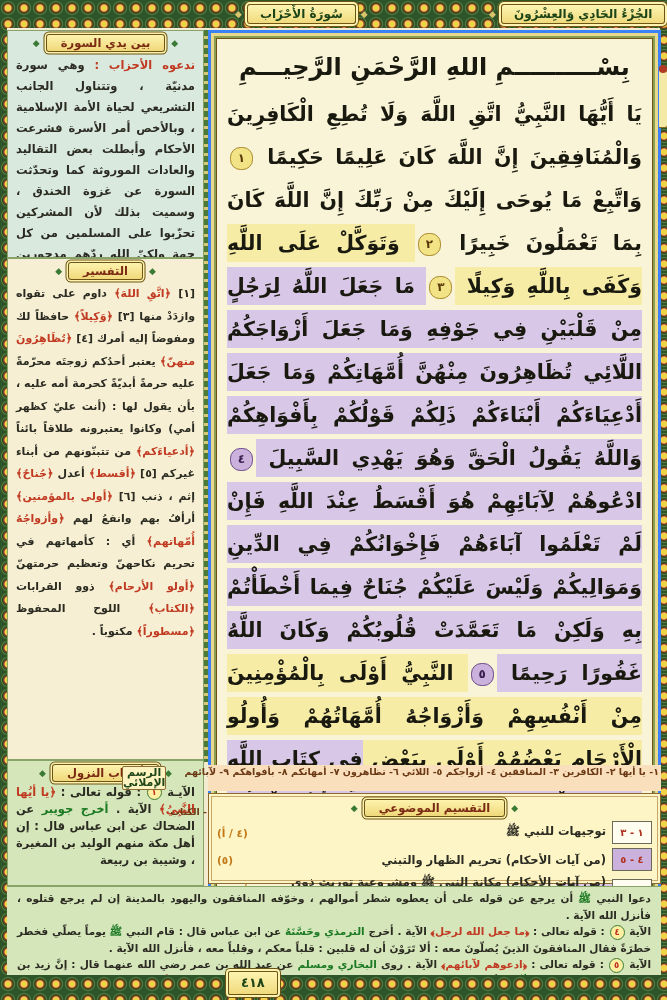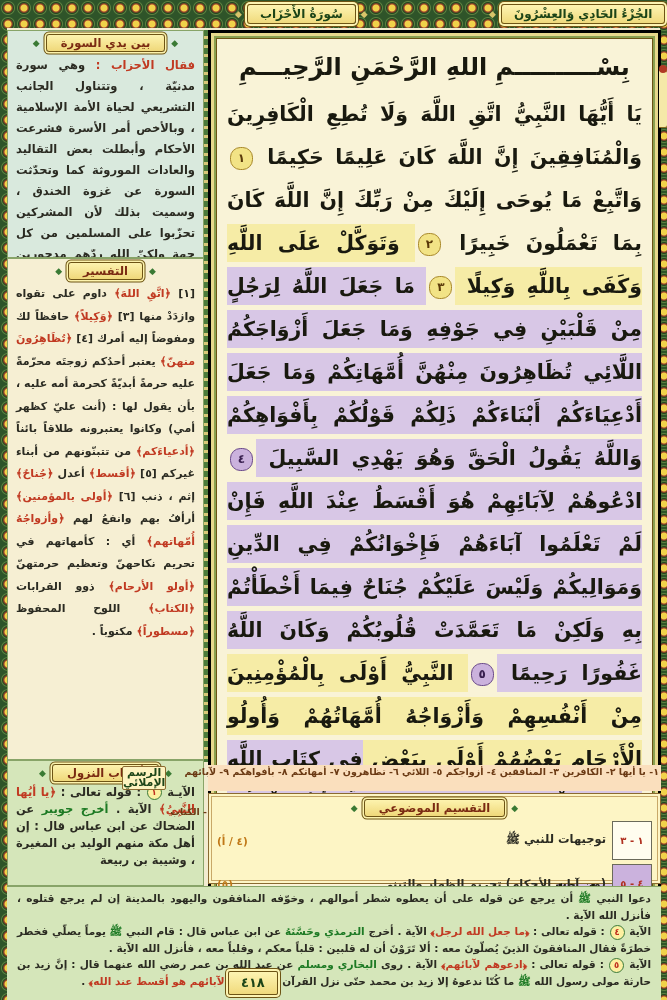--- a/index.html
+++ b/index.html
@@ -65,21 +65,21 @@
   
   .vsep{
     position:absolute;left:204px;top:30px;width:4px;height:732px;
     background:repeating-linear-gradient(180deg,#4a7a3a 0 6px,#d8c878 6px 9px);
   }
 
   
   .quran-frame{
     position:absolute;left:208px;top:30px;width:453px;height:920px;box-sizing:border-box;
     background:#f9f3d7;
-    border:3px solid #000000;
+    border:3px solid #3b82f6;
     box-shadow:inset 0 0 0 3px #e7d88c,inset 0 0 0 5px #8aa050,inset 0 0 0 6px #6d5414;
     padding:10px 16px 6px;
     overflow:hidden;
   }
   .basmala{
     text-align:center;font-size:24px;font-weight:bold;color:#19190f;
     line-height:48px;height:50px;
   }
   .quran-text{
     margin:0;font-size:20.5px;font-weight:bold;color:#19190f;
@@ -123,29 +123,29 @@
     position:absolute;left:208px;top:793px;width:453px;height:91px;box-sizing:border-box;
     background:#fdf5c5;border:1px solid #8a6a30;box-shadow:inset 0 0 0 2px #fdf5c5,inset 0 0 0 3px #c8a868;
     padding:2px 8px;
   }
   .taqsim .row{
     display:flex;align-items:center;gap:6px;margin-top:4px;
     font-size:11.5px;font-weight:bold;color:#2b2b22;
   }
   .taqsim .range{
     flex:0 0 auto;min-width:30px;text-align:center;background:#fffdef;
-    border:1px solid #6a6a5a;font-size:10px;color:#b03020;line-height:13px;padding:12px 4px;
+    border:1px solid #6a6a5a;font-size:10px;color:#b03020;line-height:13px;padding:4px 4px;
   }
   .taqsim .range.hl{background:#cbb2dd;}
   .taqsim .txt{flex:1 1 auto;}
   .taqsim .ref{flex:0 0 auto;color:#c07818;font-size:10.5px;}
 
   
   .footnotes{
-    position:absolute;left:7px;top:886px;width:654px;height:114px;box-sizing:border-box;
+    position:absolute;left:7px;top:886px;width:654px;height:89px;box-sizing:border-box;
     background:#d5e6ba;border-top:1px solid #88a468;padding:3px 10px;overflow:hidden;
   }
   .footnotes p{margin:0;font-size:10.5px;font-weight:bold;line-height:16.5px;text-align:justify;color:#2b2b22;}
 
   
   .pagenum{
     position:absolute;left:228px;top:971px;
     background:linear-gradient(180deg,#fdf4b2,#f0da7c);
     border:1px solid #6d5414;border-radius:2px;box-shadow:0 0 0 2px #fdf4b2,0 0 0 3px #6d5414;
     font-size:13px;font-weight:bold;color:#1c4417;padding:1px 12px;line-height:20px;
@@ -168,21 +168,21 @@
   <span class="fl">◆</span>
 </div>
 
 <aside class="sidebar">
   <section class="sec sec-intro">
     <div class="sec-hdr">
       <span class="fl">◆</span>
       <span class="box">بين يدي السورة</span>
       <span class="fl">◆</span>
     </div>
-    <p><span class="r">فقال الأحزاب : </span><span class="d">وهي سورة مدنيّة ، وتتناول الجانب التشريعي لحياة الأمة الإسلامية ، وبالأخص أمر الأسرة فشرعت الأحكام وأبطلت بعض التقاليد والعادات الموروثة كما وتحدّثت السورة عن غزوة الخندق ، وسميت بذلك لأن المشركين تحزّبوا على المسلمين من كل جهة ولكنّ الله ردّهم مدحورين وكفى الله المسلمين القتال بتلك المعجزة الباهرة .</span></p>
+    <p><span class="r">ندعوه الأحزاب : </span><span class="d">وهي سورة مدنيّة ، وتتناول الجانب التشريعي لحياة الأمة الإسلامية ، وبالأخص أمر الأسرة فشرعت الأحكام وأبطلت بعض التقاليد والعادات الموروثة كما وتحدّثت السورة عن غزوة الخندق ، وسميت بذلك لأن المشركين تحزّبوا على المسلمين من كل جهة ولكنّ الله ردّهم مدحورين وكفى الله المسلمين القتال بتلك المعجزة الباهرة .</span></p>
   </section>
 
   <section class="sec sec-tafsir">
     <div class="sec-hdr">
       <span class="fl">◆</span>
       <span class="box">التفسير</span>
       <span class="fl">◆</span>
     </div>
     <p><span class="d">[١] </span><span class="r">﴿اتَّقِ اللهَ﴾</span><span class="d"> داوم على تقواه وازدَدْ منها [٣] </span><span class="r">﴿وَكِيلاً﴾</span><span class="d"> حافظاً لك ومفوضاً إليه أمرك [٤] </span><span class="r">﴿تُظَاهِرُونَ منهنّ﴾</span><span class="d"> يعتبر أحدُكم زوجتَه محرّمةً عليه حرمةً أبديّةً كحرمة أمه عليه ، بأن يقول لها : (أنت عليّ كظهر أمي) وكانوا يعتبرونه طلاقاً بائناً </span><span class="r">﴿أدعياءَكم﴾</span><span class="d"> من تتبنّونهم من أبناء غيركم [٥] </span><span class="r">﴿أقسط﴾</span><span class="d"> أعدل </span><span class="r">﴿جُناحٌ﴾</span><span class="d"> إثم ، ذنب [٦] </span><span class="r">﴿أولى بالمؤمنين﴾</span><span class="d"> أرأفُ بهم وانفعُ لهم </span><span class="r">﴿وأزواجُهُ أُمّهاتهم﴾</span><span class="d"> أي : كأمهاتهم في تحريم نكاحهنّ وتعظيم حرمتهنّ </span><span class="r">﴿أولو الأرحام﴾</span><span class="d"> ذوو القرابات </span><span class="r">﴿الكتاب﴾</span><span class="d"> اللوح المحفوظ </span><span class="r">﴿مسطوراً﴾</span><span class="d"> مكتوباً .</span></p>
   </section>

